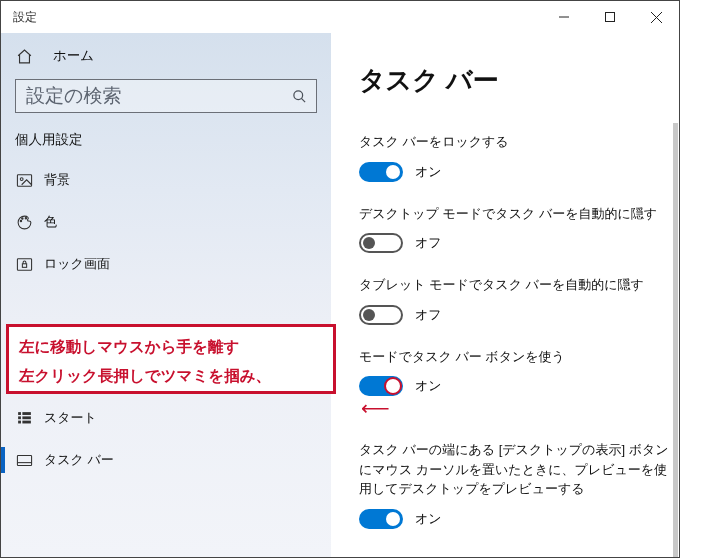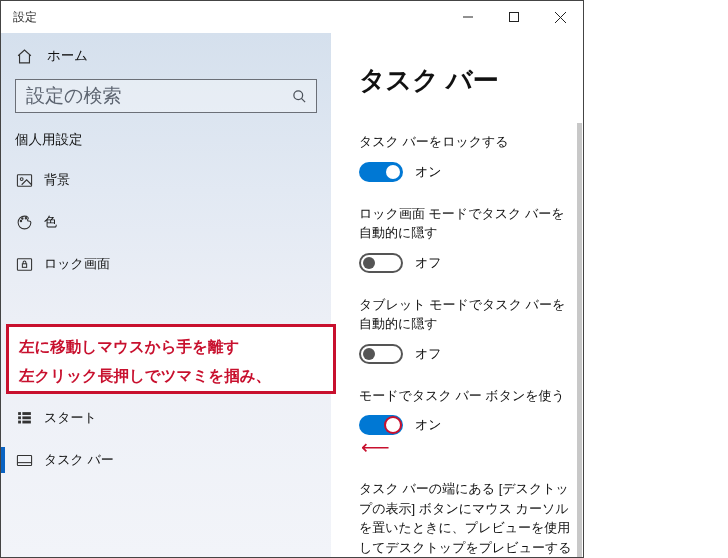--- a/index.html
+++ b/index.html
@@ -1,23 +1,23 @@
 <!DOCTYPE html>
 <html><head>
 <meta charset="utf-8">
 <style>
   * { box-sizing: border-box; margin: 0; padding: 0; }
   html, body { width: 728px; height: 558px; overflow: hidden; font-family: "Yu Gothic UI", "Meiryo", sans-serif; background: #fff; }
-  .window { position: relative; width: 584px; height: 558px; border: 1px solid #444; }
+  .window { position: relative; width: 680px; height: 558px; border: 1px solid #444; }
   .titlebar { height: 32px; display: flex; align-items: center; justify-content: space-between; padding-left: 12px; font-size: 12px; color: #333; }
   .titlebar .controls { display: flex; height: 100%; }
   .titlebar .ctrl { width: 46px; display: flex; align-items: center; justify-content: center; font-size: 13px; color: #222; }
   .body { position: absolute; top: 32px; bottom: 0; left: 0; right: 0; display: flex; }
   .sidebar { width: 330px; background: linear-gradient(180deg, #d5e0ed 0%, #e2e9f3 30%, #eceff6 55%, #f2f4f9 100%); padding-top: 6px; }
-  .home-row { display: flex; align-items: flex-start; gap: 14px; padding: 8px 14px 14px 14px; font-size: 13.5px; color: #111; }
+  .home-row { display: flex; align-items: flex-start; gap: 20px; padding: 8px 14px 14px 14px; font-size: 13.5px; color: #111; }
   .search { margin: 0 14px 18px 14px; height: 34px; border: 1px solid #6b6f77; display: flex; align-items: center; background: rgba(255,255,255,0.35); }
   .search input { flex: 1; height: 100%; border: none; background: transparent; outline: none; padding: 0 10px; font-size: 19px; font-family: inherit; color: #333; }
   .search input::placeholder { color: #5c6470; }
   .search .sicon { width: 34px; display:flex; align-items:center; justify-content:center; color:#4a5059; }
   .section-title { padding: 0 14px 10px 14px; font-size: 13.5px; font-weight: 400; color: #111; }
   .nav { list-style: none; }
   .nav li { display: flex; align-items: center; gap: 11px; padding: 12px 14px; font-size: 13px; color: #111; position: relative; }
   .nav li.active::before { content: ""; position: absolute; left: 0; top: 8px; bottom: 8px; width: 4px; background: #0a63c2; }
   .nicon { width: 18px; height: 18px; display:inline-flex; align-items:center; justify-content:center; color: #333; }
 
@@ -170,21 +170,21 @@
         <div class="slabel">タスク バーをロックする</div>
         <div class="toggle-row">
           <div class="toggle on">
               <div class="knob"></div>
             </div>
           <span class="tstate">オン</span>
         </div>
       </div>
 
       <div class="setting">
-        <div class="slabel">ロック画面 モードでタスク バーを自動的に隠す</div>
+        <div class="slabel">デスクトップ モードでタスク バーを自動的に隠す</div>
         <div class="toggle-row">
           <div class="toggle off">
               <div class="knob"></div>
             </div>
           <span class="tstate">オフ</span>
         </div>
       </div>
 
       <div class="setting">
         <div class="slabel">タブレット モードでタスク バーを自動的に隠す</div>

